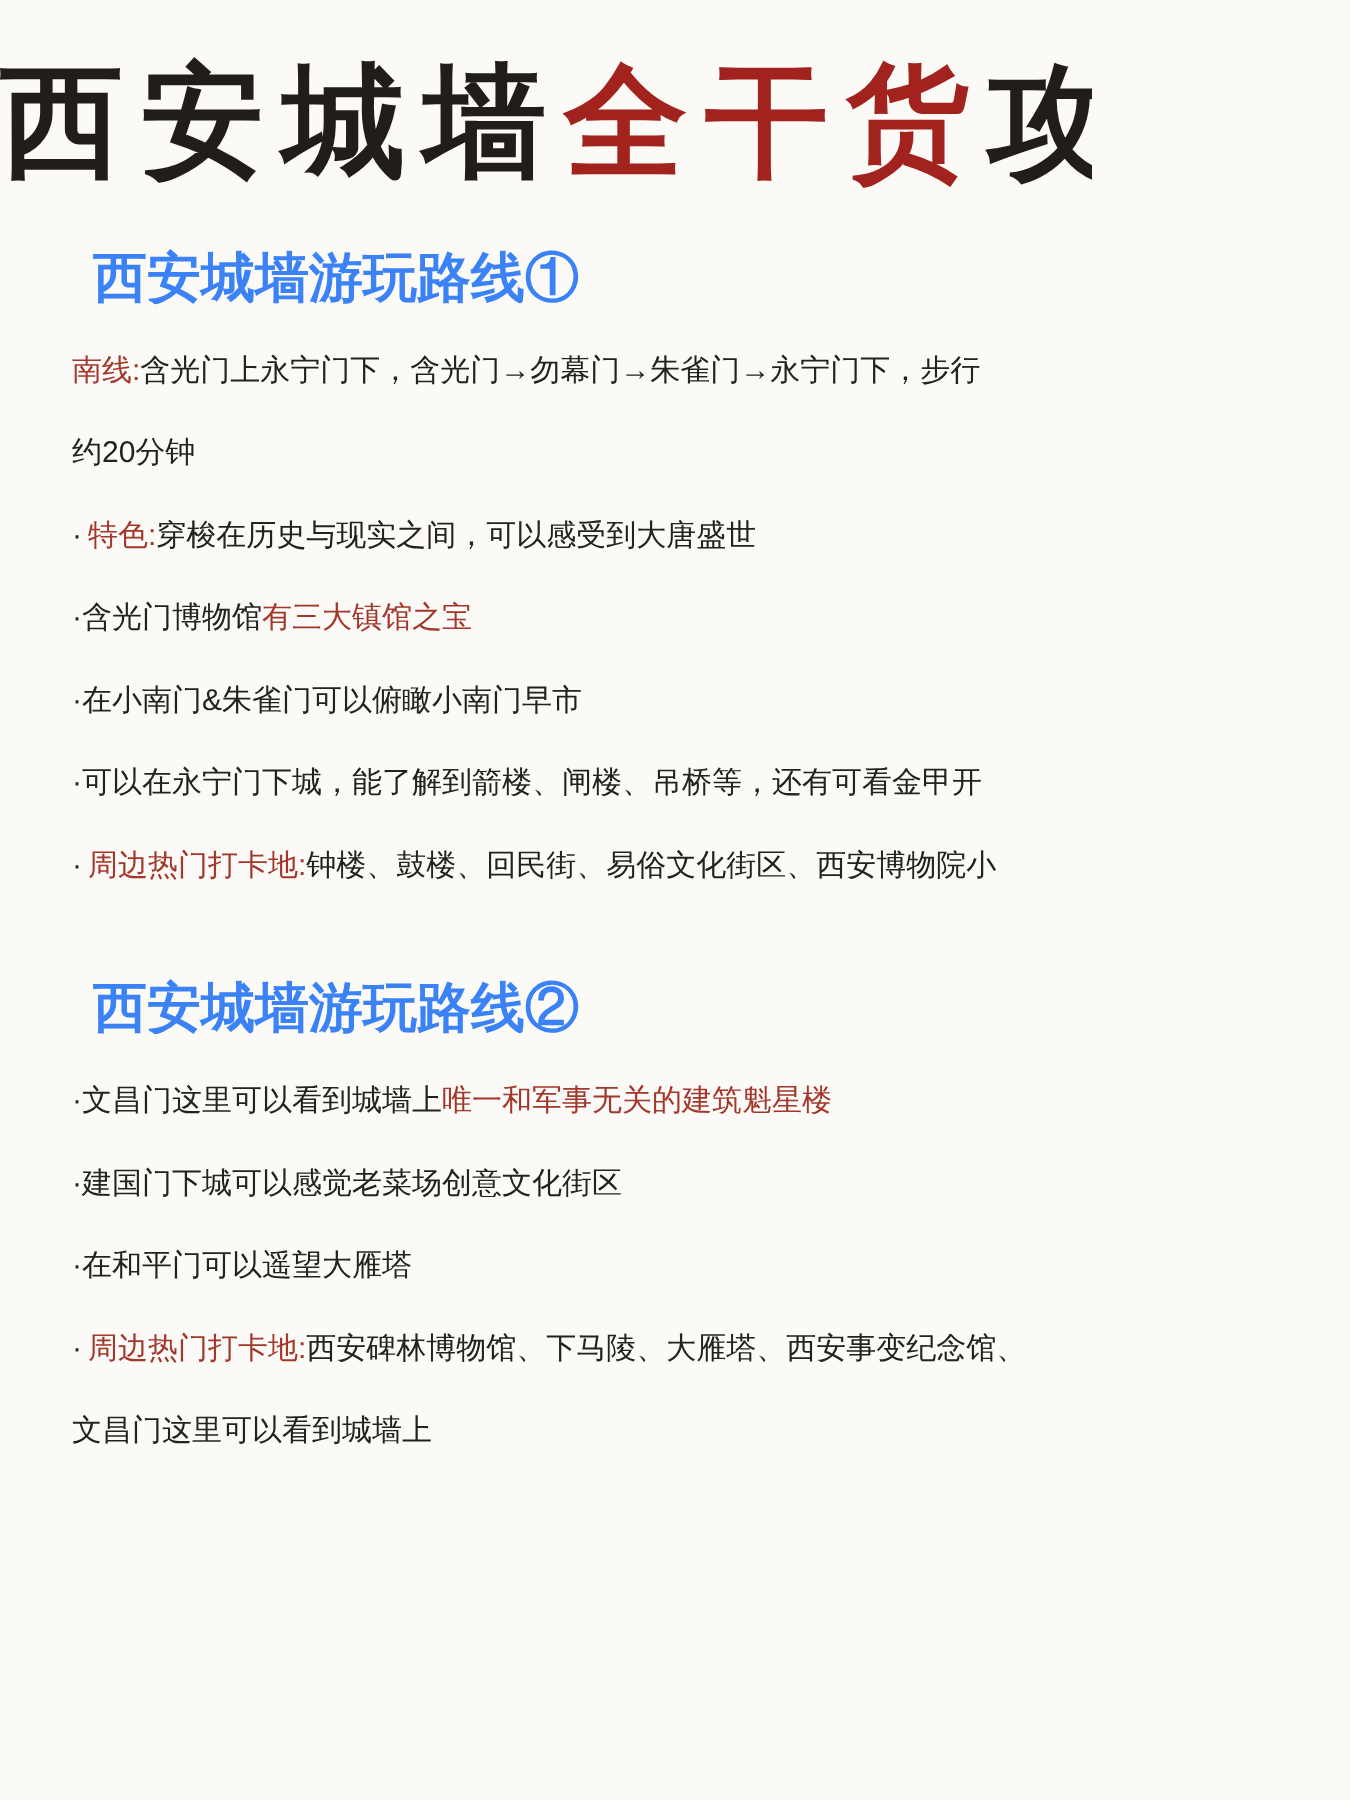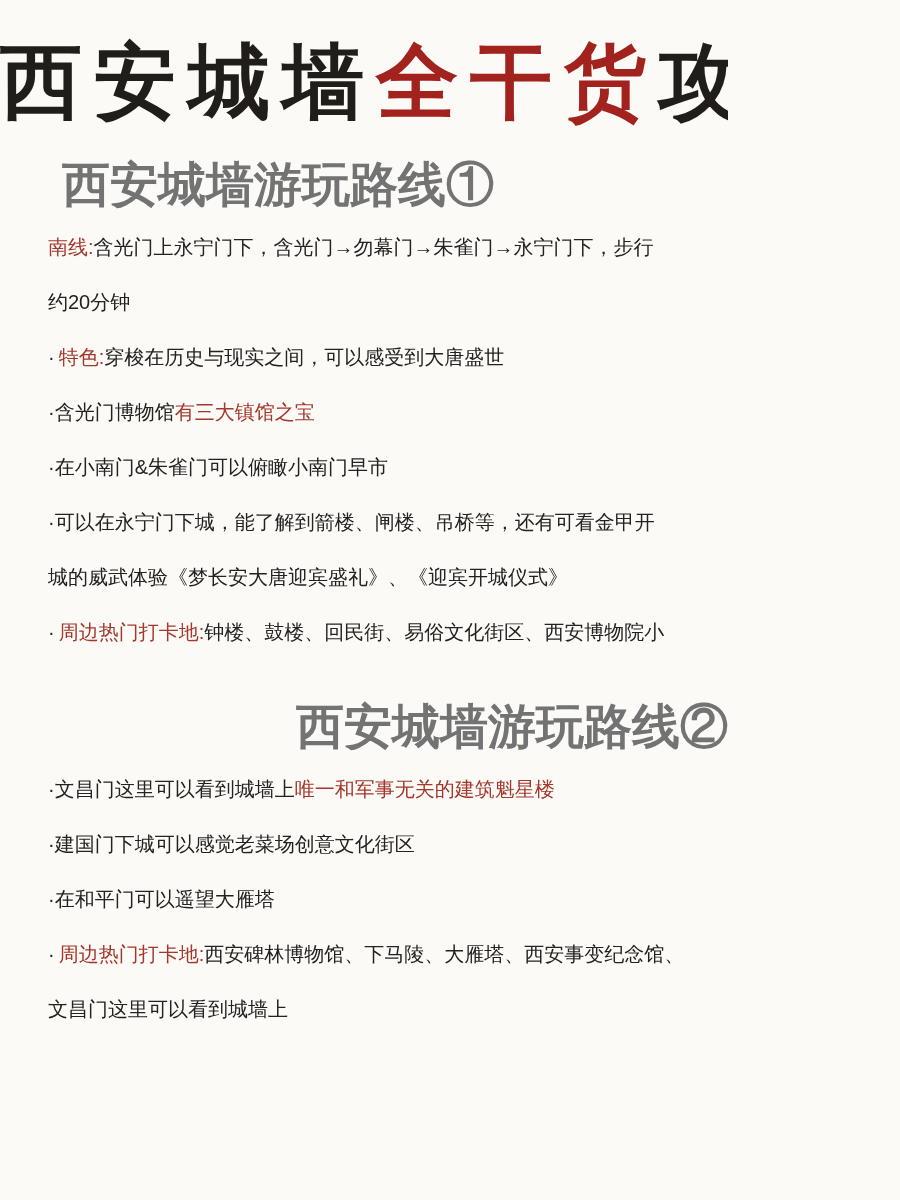--- a/index.html
+++ b/index.html
@@ -29,32 +29,31 @@
     letter-spacing: 12px;
     color: #201d1b;
     white-space: nowrap;
   }
   .main-title .t-red {
     color: #a2231e;
   }
   .sec-heading {
     margin: 0;
     padding-left: 62px;
-    font-size: 48px;
+    font-size: 36px;
     line-height: 46px;
     font-weight: 700;
-    color: #737373;
+    color: #3b82f6;
     white-space: nowrap;
   }
   .sec-heading.first {
     margin-top: 34px;
   }
   .sec-heading.second {
     margin-top: 44px;
-    text-align: right;
   }
   .body-block {
     margin-top: 12px;
     padding-left: 48px;
     font-size: 20px;
     color: #242220;
   }
   .line {
     height: 55px;
     line-height: 55px;
@@ -76,21 +75,20 @@
 
   <section>
     <h2 class="sec-heading first">西安城墙游玩路线①</h2>
     <div class="body-block">
       <div class="line"><span class="red">南线:</span><span>含光门上永宁门下，含光门→勿幕门→朱雀门→永宁门下，步行</span></div>
       <div class="line"><span>约20分钟</span></div>
       <div class="line"><span class="dot">·</span><span class="red">特色:</span><span>穿梭在历史与现实之间，可以感受到大唐盛世</span></div>
       <div class="line"><span>·含光门博物馆</span><span class="red">有三大镇馆之宝</span></div>
       <div class="line"><span>·在小南门&amp;朱雀门可以俯瞰小南门早市</span></div>
       <div class="line"><span>·可以在永宁门下城，能了解到箭楼、闸楼、吊桥等，还有可看金甲开</span></div>
-      <div class="line"><span>城的威武体验《梦长安大唐迎宾盛礼》、《迎宾开城仪式》</span></div>
       <div class="line"><span class="dot">·</span><span class="red">周边热门打卡地:</span><span>钟楼、鼓楼、回民街、易俗文化街区、西安博物院小</span></div>
     </div>
   </section>
 
   <section>
     <h2 class="sec-heading second">西安城墙游玩路线②</h2>
     <div class="body-block">
       <div class="line"><span>·文昌门这里可以看到城墙上</span><span class="red">唯一和军事无关的建筑魁星楼</span></div>
       <div class="line"><span>·建国门下城可以感觉老菜场创意文化街区</span></div>
       <div class="line"><span>·在和平门可以遥望大雁塔</span></div>

